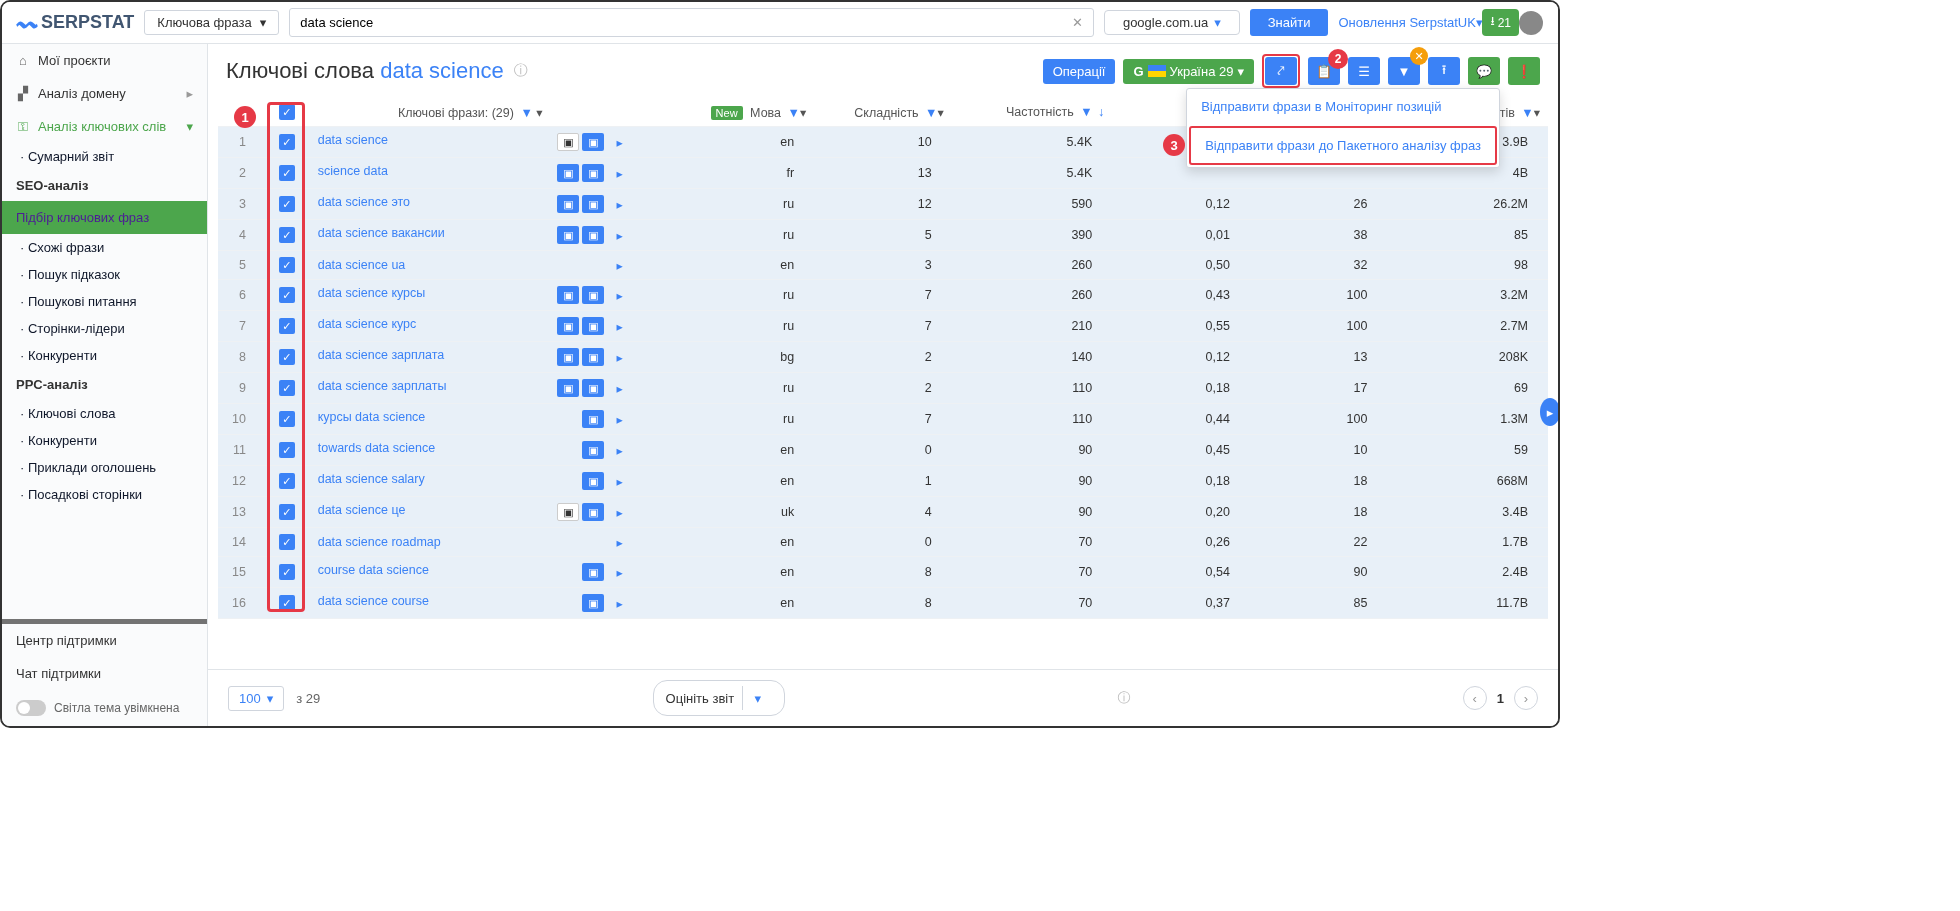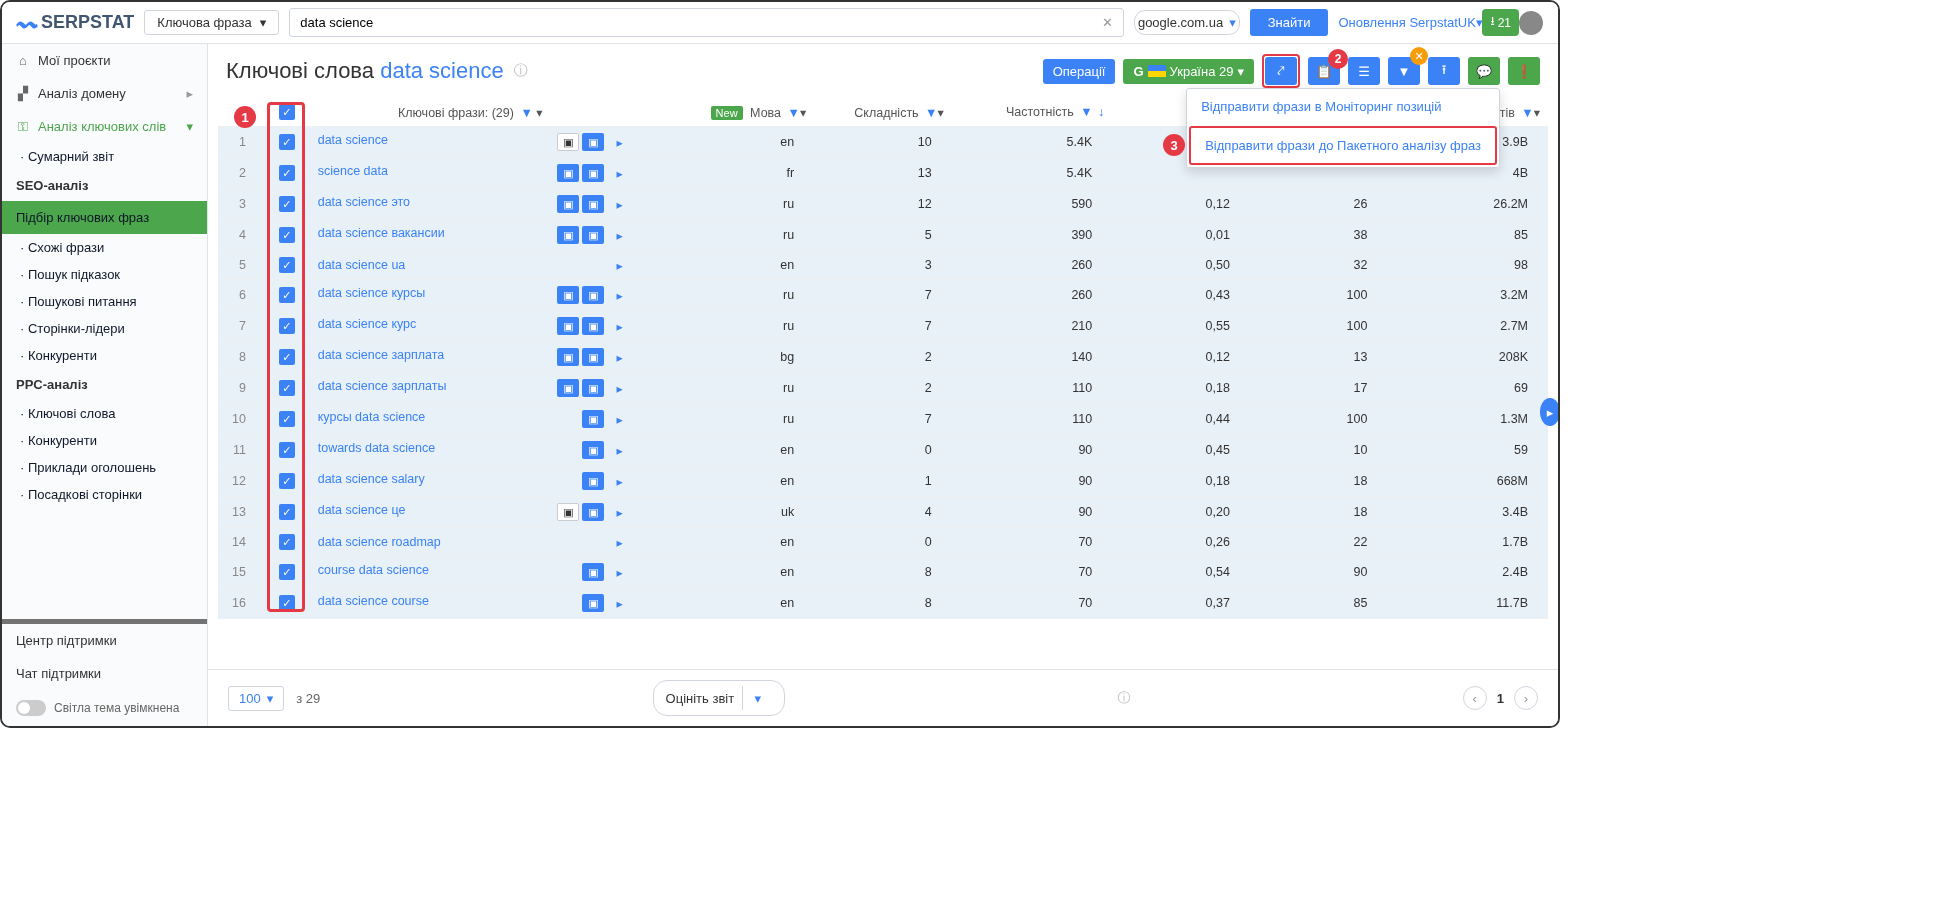--- a/index.html
+++ b/index.html
@@ -5,34 +5,34 @@
 *{box-sizing:border-box;margin:0;padding:0;font-family:Arial,Helvetica,sans-serif}
 body{background:#fff;font-size:13px;color:#333}
 .app{display:flex;flex-direction:column;width:1560px;height:728px;border:2px solid #333;border-radius:10px;overflow:hidden}
 .topbar{display:flex;align-items:center;gap:10px;padding:6px 15px;border-bottom:1px solid #e0e4e8;background:#fff}
 .logo{display:flex;align-items:center;gap:4px;color:#415671;font-size:18px;font-weight:bold}
 .logo-icon{color:#3b82f6;font-size:20px}
 .search-type{display:flex;align-items:center;gap:8px;padding:4px 12px;border:1px solid #d0d5dd;border-radius:3px;cursor:pointer;background:#fff}
 .search-input{flex:1;padding:6px 10px;border:1px solid #d0d5dd;border-radius:3px;display:flex;align-items:center;gap:8px}
 .search-input input{flex:1;border:none;outline:none;font-size:13px}
 .clear-x{color:#999;cursor:pointer}
-.db-select{display:flex;align-items:center;gap:6px;padding:4px 3px;border:1px solid #d0d5dd;border-radius:11px;cursor:pointer}
+.db-select{display:flex;align-items:center;gap:6px;padding:4px 18px;border:1px solid #d0d5dd;border-radius:4px;cursor:pointer}
 .btn-primary{background:#3b82f6;color:#fff;padding:6px 18px;border:none;border-radius:3px;cursor:pointer;font-size:13px}
 .top-links{display:flex;align-items:center;margin-left:auto}
 .link{color:#3b82f6;cursor:pointer;font-size:13px}
 .dl-badge{background:#4ca64c;color:#fff;padding:3px 8px;border-radius:4px;font-size:12px;display:flex;align-items:center;gap:3px}
 .avatar{width:24px;height:24px;border-radius:50%;background:#888}
 .body{display:flex;flex:1;overflow:hidden}
 .sidebar{width:206px;background:#fafbfc;border-right:1px solid #e0e4e8;display:flex;flex-direction:column;font-size:13px}
 .nav-item{display:flex;align-items:center;gap:8px;padding:9px 14px;cursor:pointer;color:#333}
 .nav-item.active{color:#4ca64c}
 .nav-item .arrow{margin-left:auto;color:#999}
 .nav-icon{width:14px;height:14px;display:inline-flex;align-items:center;justify-content:center;color:#666}
 .nav-sub{padding:6px 14px 6px 18px;cursor:pointer;color:#0f172a;font-size:13px}
-.nav-sub.selected{background:#4ca64c;color:#0f172a;padding:9px 14px}
+.nav-sub.selected{background:#4ca64c;color:#4c1d95;padding:9px 14px}
 .nav-heading{padding:8px 14px;font-weight:bold;font-size:13px;color:#333}
 .sidebar-bottom{margin-top:auto;border-top:5px solid #737373}
 .toggle{display:flex;align-items:center;gap:8px;padding:10px 14px}
 .toggle-track{width:30px;height:16px;background:#ccc;border-radius:8px;position:relative}
 .toggle-thumb{width:12px;height:12px;background:#fff;border-radius:50%;position:absolute;top:2px;left:2px}
 .main{flex:1;display:flex;flex-direction:column;overflow:hidden;background:#fff}
 .page-header{display:flex;align-items:center;gap:10px;padding:10px 18px}
 .page-title{font-size:22px;color:#333}
 .page-title .kw{color:#3b82f6}
 .info-icon{color:#bbb;font-size:14px}

